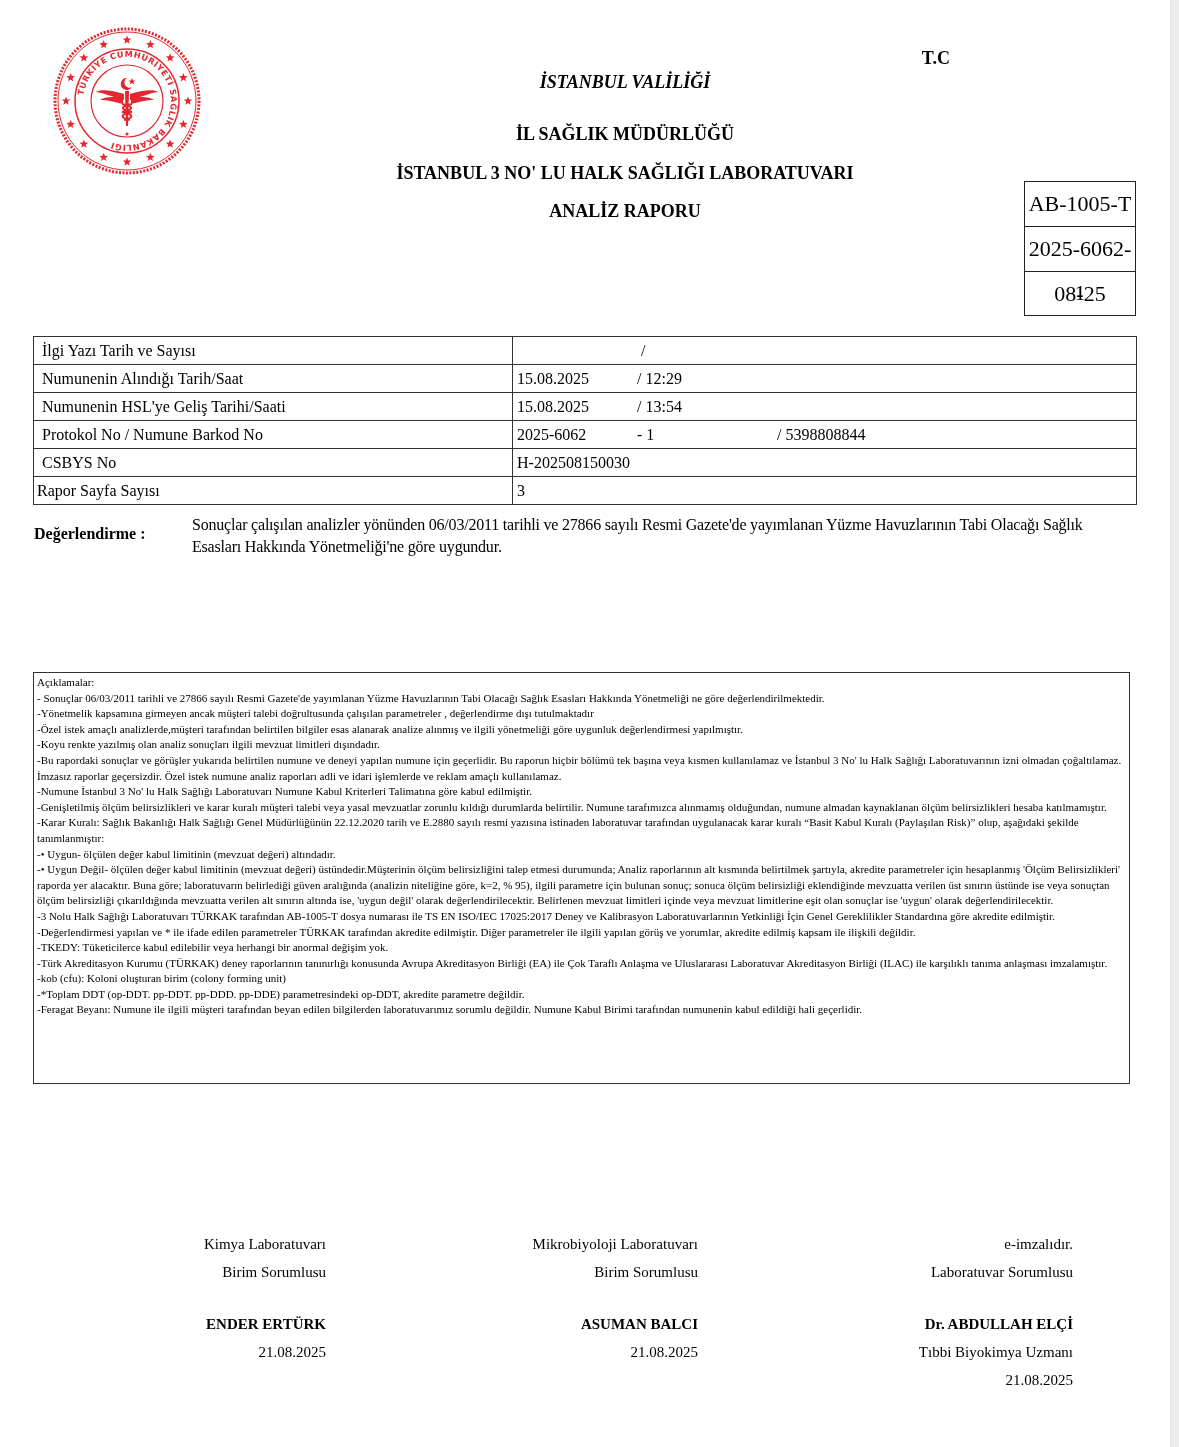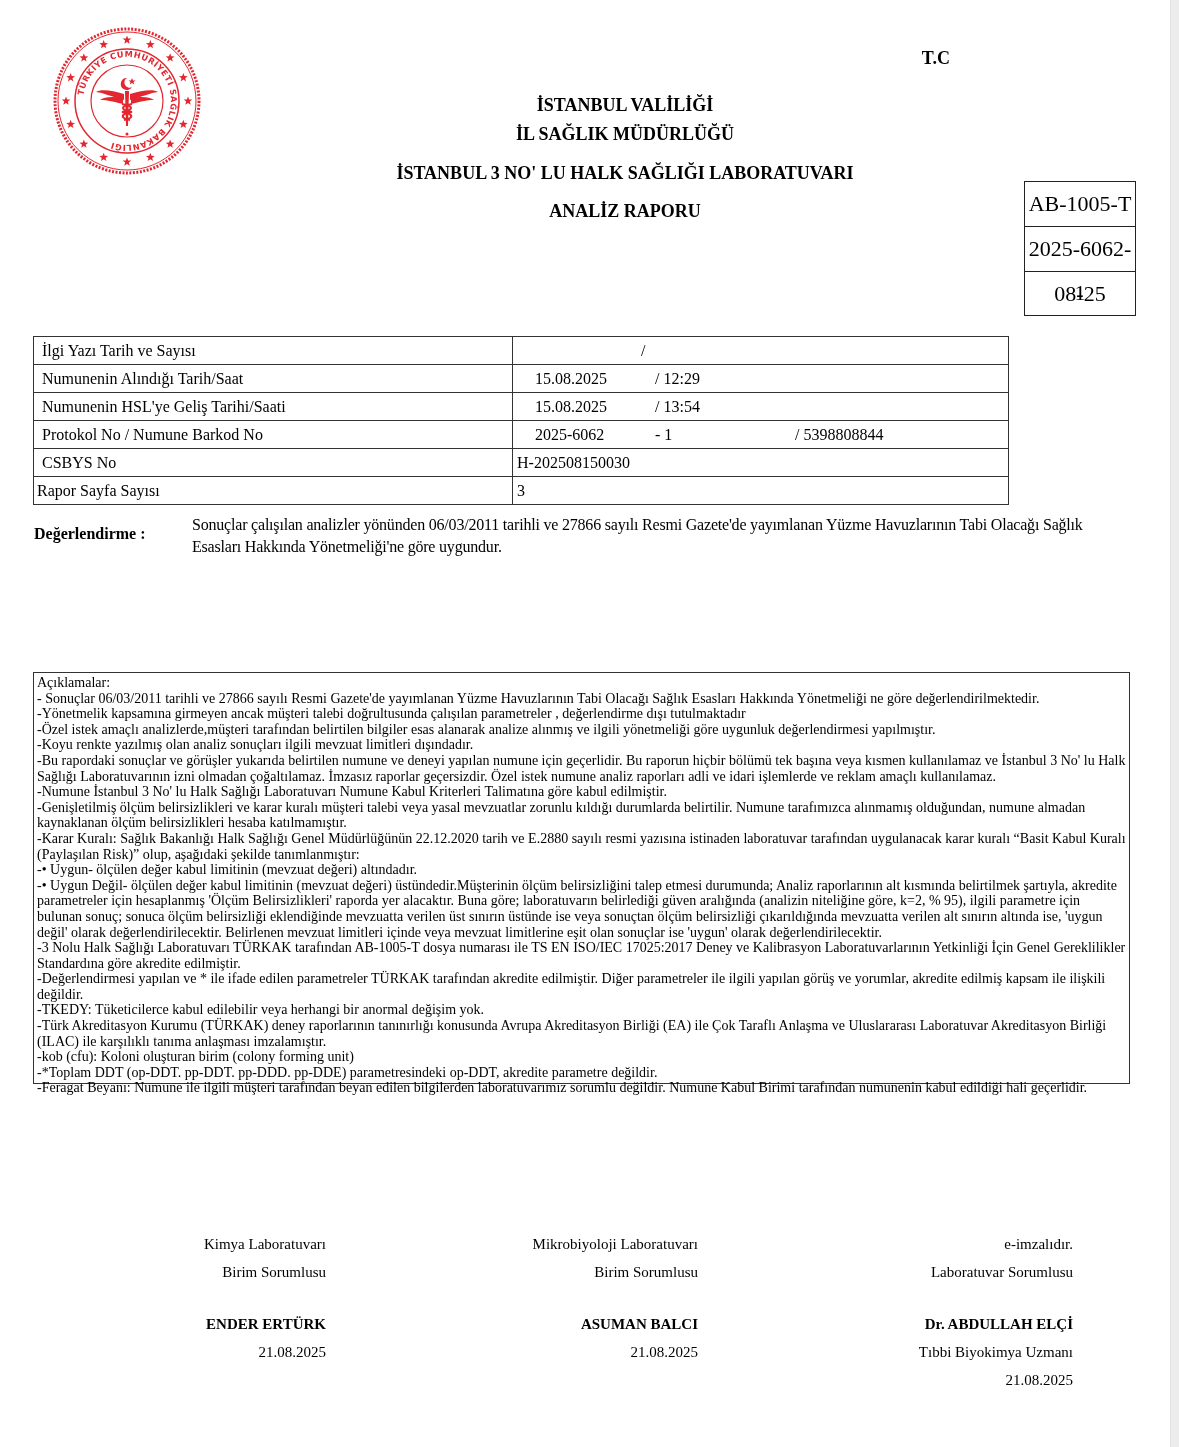--- a/index.html
+++ b/index.html
@@ -8,57 +8,57 @@
     background: #ffffff; color: #000;
     font-family: "Liberation Serif", "DejaVu Serif", serif;
   }
   .right-edge {
     position: absolute; left: 1170px; top: 0; width: 9px; height: 1447px;
     background: #ececec; border-left: 1px solid #e2e2e2;
   }
   .logo { position: absolute; left: 52px; top: 26px; width: 150px; height: 150px; }
   .header { position: absolute; left: 300px; width: 650px; text-align: center; font-weight: bold; font-size: 18px; }
   .h1 { top: 48px; text-align: right; }
-  .h2 { top: 95px; }
+  .h2 { top: 72px; font-style: italic; }
   .h3 { top: 124px; }
   .h4 { top: 163px; }
   .h5 { top: 201px; }
 
   .code-box {
     position: absolute; left: 1024px; top: 181px; width: 110px;
     border: 1.5px solid #222; border-collapse: collapse;
   }
   .code-box div {
     height: 44px; line-height: 44px; text-align: center; font-size: 22px;
     border-bottom: 1.5px solid #222;
   }
   .code-box div:last-child { border-bottom: none; height: 43px; line-height: 43px; text-align: center; }
 
   table.info {
-    position: absolute; left: 33px; top: 336px; width: 976px;
+    position: absolute; left: 33px; top: 336px; width: 1104px;
     border-collapse: collapse; font-size: 16px;
   }
   table.info td {
     border: 1.5px solid #333; height: 27px; padding: 0; vertical-align: middle;
   }
   table.info td.lbl { width: 470px; padding-left: 8px; }
   table.info tr.last td.lbl { padding-left: 3px; }
   table.info td.val { padding-left: 4px; position: relative; }
-  .v-a { display: inline-block; width: 120px; margin-left: 18px; }
+  .v-a { display: inline-block; width: 120px; }
   .v-b { display: inline-block; width: 140px; }
   .v-c { display: inline-block; }
   .slash-only { position: absolute; left: 128px; top: 5px; }
 
   .eval-label { position: absolute; left: 34px; top: 525px; font-weight: bold; font-size: 16px; }
   .eval-text { position: absolute; left: 192px; top: 514px; width: 930px; font-size: 16px; line-height: 22px; letter-spacing: -0.2px; }
 
   .notes {
     position: absolute; left: 33px; top: 672px; width: 1097px; height: 412px;
     border: 1.5px solid #333; padding: 2px 3px; box-sizing: border-box;
-    font-size: 14px; line-height: 15.6px;
+    font-size: 11px; line-height: 15.6px;
   }
   .notes p { margin: 0; }
 
   .sig { position: absolute; top: 1234px; width: 300px; text-align: right; font-size: 15px; }
   .sig div { height: 28px; line-height: 20px; }
   .sig .name { font-weight: bold; margin-top: 24px; }
   .sig-1 { left: 26px; }
   .sig-2 { left: 398px; }
   .sig-3 { left: 773px; }
 </style>

